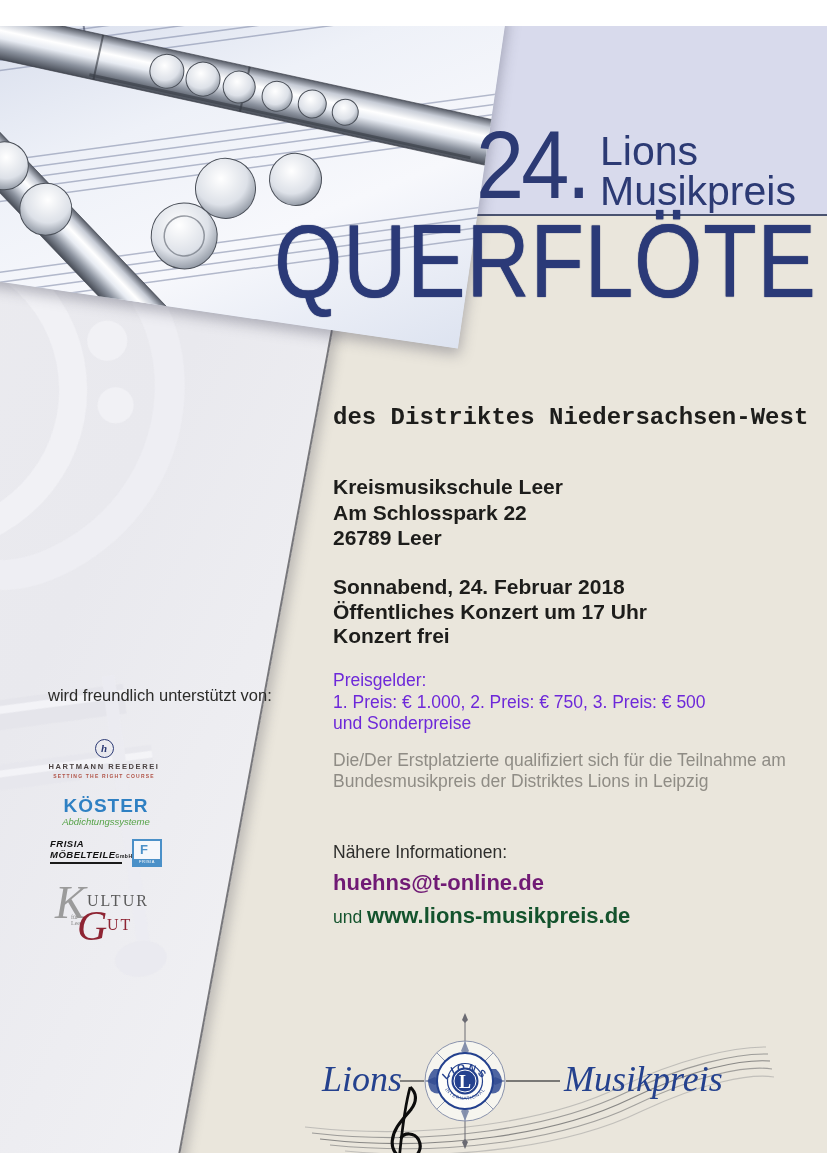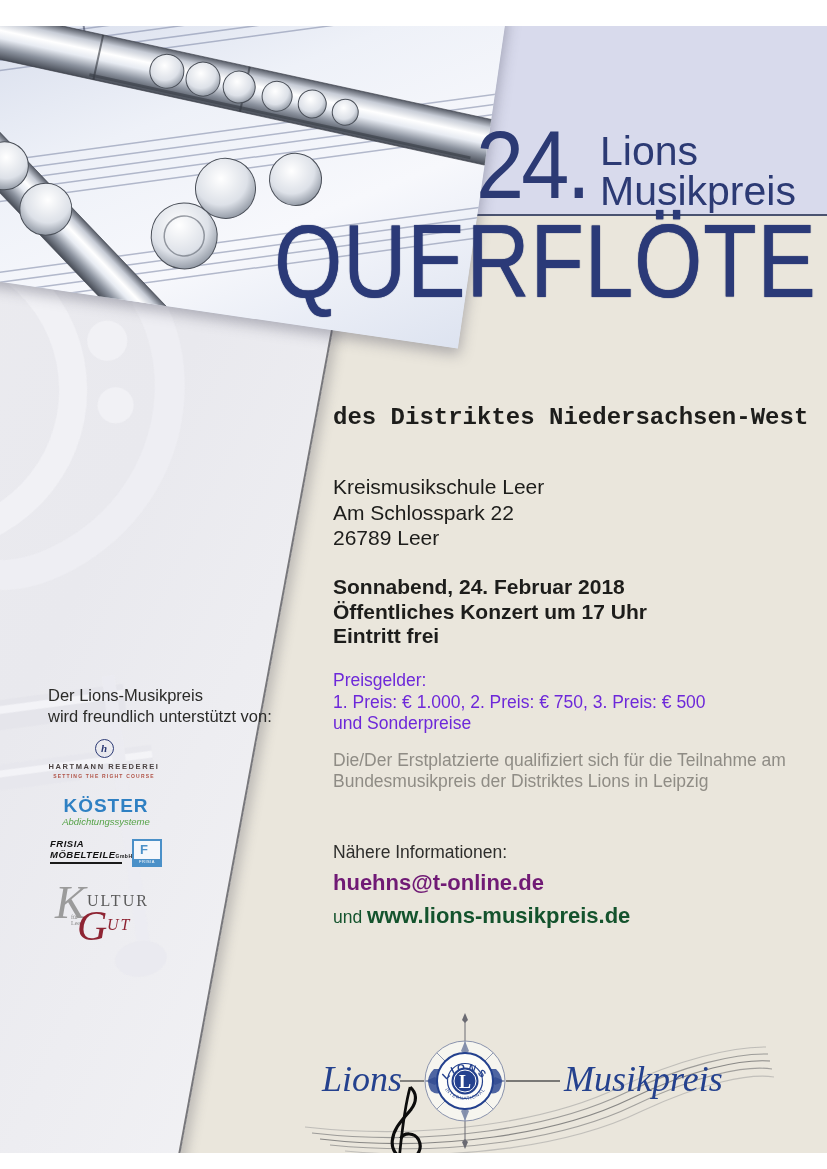--- a/index.html
+++ b/index.html
@@ -25,21 +25,21 @@
   .hdr-num{position:absolute;left:476px;top:96px;height:92px;font-size:96px;line-height:86px;
     font-weight:400;color:#2c3a74;letter-spacing:-3px;transform:scaleX(.9);transform-origin:0 100%;z-index:4;}
   .hdr-words{position:absolute;left:600px;top:105px;color:#2c3a74;font-size:41px;line-height:40px;font-weight:400;z-index:4;}
   .big-title{position:absolute;left:274px;top:200px;height:88px;font-size:88px;line-height:88px;
     color:#2b3a78;letter-spacing:.5px;font-weight:400;transform:scaleY(1.18);transform-origin:50% 100%;
     text-shadow:0 0 1px #1e2a5e;white-space:nowrap;z-index:4;}
 
   
   .tcol{position:absolute;left:333px;z-index:4;}
   .headline{top:378px;font-size:24px;font-weight:bold;color:#1d1d1b;font-family:Liberation Mono, monospace;}
-  .venue{top:448px;font-size:21px;font-weight:normal;color:#1d1d1b;line-height:25.5px;}
+  .venue{top:448px;font-size:21px;font-weight:bold;color:#1d1d1b;line-height:25.5px;}
   .event{top:549px;font-size:21px;font-weight:bold;color:#1d1d1b;line-height:24.6px;}
   .prizes{top:644px;font-size:17.5px;color:#6d28d9;line-height:21.6px;}
   .qual{top:724px;font-size:17.5px;color:#8f8c85;line-height:21.3px;}
   .info-label{top:816px;font-size:17.5px;color:#2e2e2c;}
   .email{top:844px;font-size:22px;font-weight:bold;color:#701a75;}
   .web{top:877px;font-size:17.5px;color:#14532d;}
   .web b{font-size:22px;}
 
   
   .support{position:absolute;left:48px;top:659px;font-size:16.5px;color:#2b2b29;line-height:20.8px;z-index:4;}
@@ -59,21 +59,21 @@
   .f-rule{width:72px;height:2px;background:#1a1a1a;margin-top:2px;}
   .f-badge{position:absolute;left:82px;top:1px;width:26px;height:24px;border:2px solid #4a90c8;background:#f4f7fb;}
   .f-badge .fb-f{position:absolute;left:6px;top:1px;font-size:13px;font-weight:bold;color:#4a90c8;}
   .f-badge .fb-strip{position:absolute;left:0;bottom:0;width:100%;height:6px;background:#4a90c8;
     color:#fff;font-size:4px;text-align:center;line-height:6px;letter-spacing:.5px;}
   .kulturgut{left:55px;top:854px;width:110px;height:64px;font-family:"Liberation Serif",serif;}
   .kg-k{position:absolute;left:0px;top:-4px;font-style:italic;font-size:46px;color:#9b9b9b;}
   .kg-ultur{position:absolute;left:32px;top:12px;font-size:16px;color:#5a5a5a;letter-spacing:2px;text-align:center;}
   .kg-small{position:absolute;left:16px;top:34px;font-size:6px;color:#8a8a8a;line-height:6px;}
   .kg-g{position:absolute;left:22px;top:22px;font-style:italic;font-size:42px;color:#8e2433;}
-  .kg-ut{position:absolute;left:52px;top:36px;font-size:16px;color:#8e2433;letter-spacing:2px;font-style:italic;}
+  .kg-ut{position:absolute;left:52px;top:36px;font-size:16px;color:#8e2433;letter-spacing:2px;}
 
   .footer-svg{position:absolute;left:300px;top:985px;z-index:4;}
   .serif-it{font-family:"Liberation Serif",serif;font-style:italic;}
 </style>
 </head>
 <body>
 
 <div class="poster">
 
   <div class="band"></div>
@@ -190,37 +190,36 @@
 
   <div class="tcol headline">des Distriktes Niedersachsen-West</div>
   <div class="tcol venue">
     <div>Kreismusikschule Leer</div>
     <div>Am Schlosspark 22</div>
     <div>26789 Leer</div>
   </div>
   <div class="tcol event">
     <div>Sonnabend, 24. Februar 2018</div>
     <div>Öffentliches Konzert um 17 Uhr</div>
-    <div>Eintritt frei</div>
+    <div>Konzert frei</div>
   </div>
   <div class="tcol prizes">
     <div>Preisgelder:</div>
     <div>1. Preis: € 1.000, 2. Preis: € 750, 3. Preis: € 500</div>
     <div>und Sonderpreise</div>
   </div>
   <div class="tcol qual">
     <div>Die/Der Erstplatzierte qualifiziert sich für die Teilnahme am</div>
     <div>Bundesmusikpreis der Distriktes Lions in Leipzig</div>
   </div>
   <div class="tcol info-label">Nähere Informationen:</div>
   <div class="tcol email">huehns@t-online.de</div>
   <div class="tcol web"><span>und </span><b>www.lions-musikpreis.de</b></div>
 
   <div class="support">
-    <div>Der Lions-Musikpreis</div>
     <div>wird freundlich unterstützt von:</div>
   </div>
 
   <div class="sponsor hartmann">
     <div class="h-circ">h</div>
     <div class="h-name">HARTMANN REEDEREI</div>
     <div class="h-tag">SETTING THE RIGHT COURSE</div>
   </div>
 
   <div class="sponsor koester">

